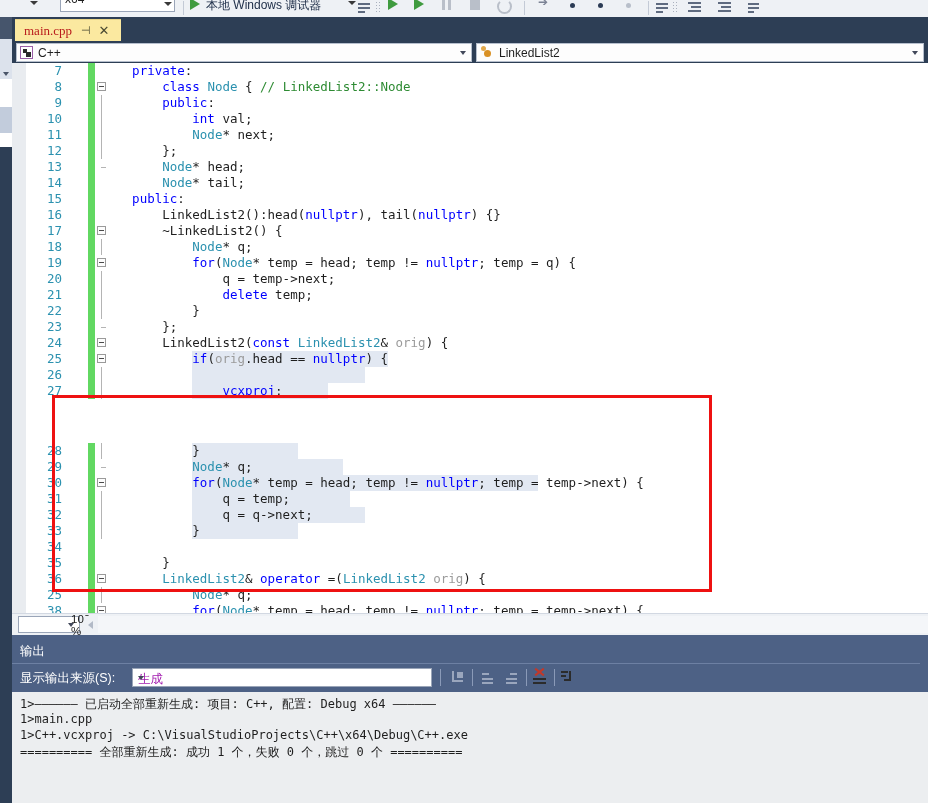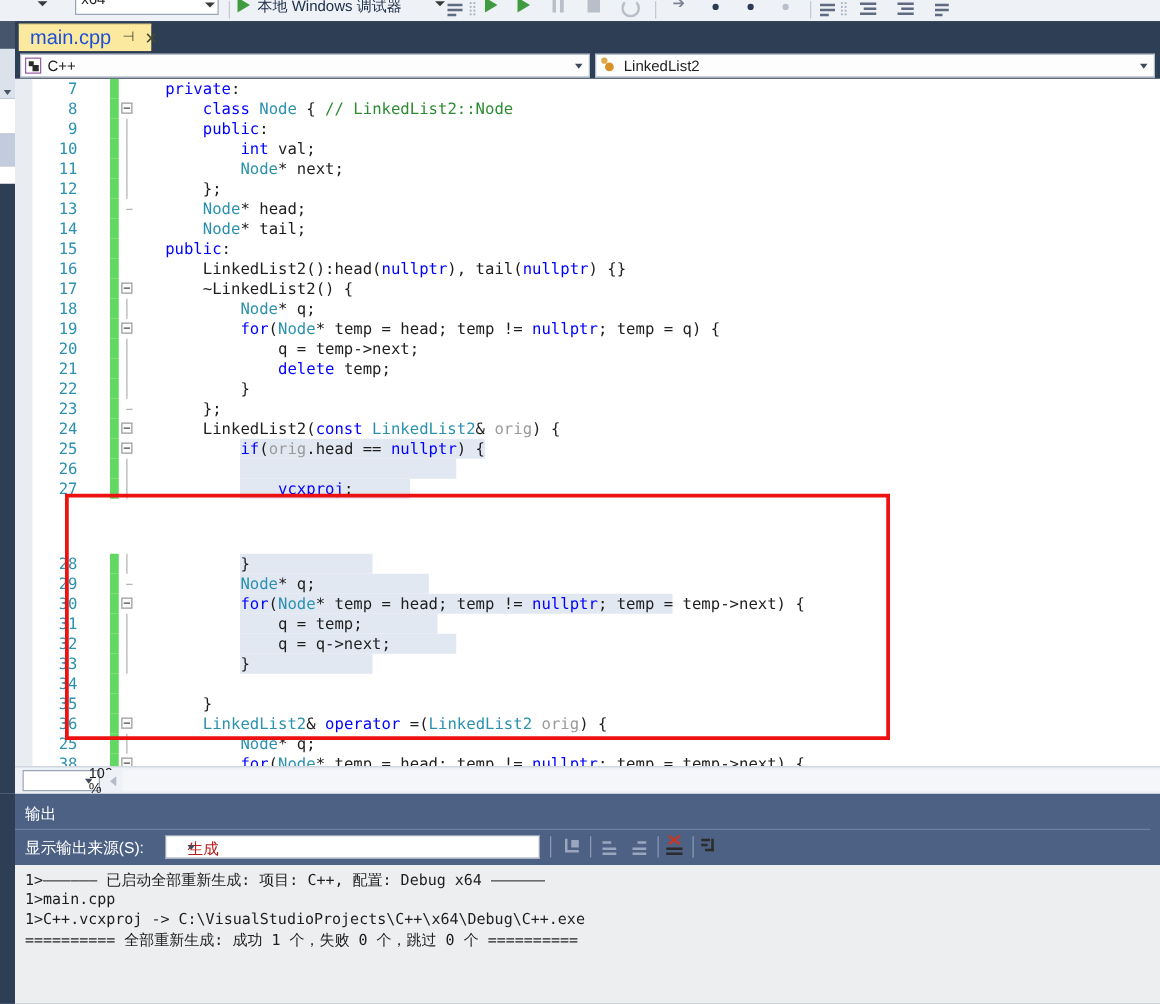--- a/index.html
+++ b/index.html
@@ -49,21 +49,21 @@
   .ld-caret{position:absolute;left:3px;top:55px;width:0;height:0;
             border-left:3px solid transparent;border-right:3px solid transparent;
             border-top:4px solid #4a5568;}
 
   
   .edwin{position:absolute;left:12px;top:17px;width:916px;height:618px;background:#2d3e55;}
   .tabstrip{position:absolute;left:0;top:0;width:916px;height:24px;background:#2d3e55;}
   .tab{position:absolute;left:3px;top:2px;height:22px;background:#fbe9a0;
        display:flex;align-items:center;padding:0 7px 0 9px;box-sizing:border-box;
        border-top:1px solid #e8d488;}
-  .tab .name{font-size:16px;color:#1d4ed8;font-family:Liberation Sans, sans-serif;}
+  .tab .name{font-size:13px;color:#b91c1c;font-family:Liberation Serif, serif;}
   .tab .pin{margin-left:9px;font-size:11px;color:#4a4a32;line-height:1;}
   .tab .cls{margin-left:8px;font-size:13px;color:#4a4a32;line-height:1;}
 
   .navbar{position:absolute;left:0;top:24px;width:916px;height:22px;background:#2d3e55;}
   .nav-box{position:absolute;top:2px;height:19px;background:#fdfdfd;border:1px solid #b6bfcd;
            box-sizing:border-box;display:flex;align-items:center;}
   .nav-box .lbl{font-size:12px;color:#1e1e1e;margin-left:5px;
                 font-family:"Liberation Sans",sans-serif;white-space:nowrap;}
   .nav-box .dd{position:absolute;right:5px;top:7px;width:0;height:0;
                border-left:3px solid transparent;border-right:3px solid transparent;
@@ -122,21 +122,21 @@
   .out-left{position:absolute;left:0;top:0;width:12px;height:168px;background:#2d3e55;}
   .out-title{position:absolute;left:12px;top:6px;width:916px;height:22px;}
   .out-title .t{position:absolute;left:8px;top:2px;font-size:12.5px;color:#ffffff;
      font-family:"Liberation Sans",sans-serif;}
   .out-rule{position:absolute;left:12px;top:28px;width:908px;height:1px;background:#6d80a3;}
   .out-tb{position:absolute;left:12px;top:30px;width:916px;height:26px;}
   .out-tb .lbl{position:absolute;left:8px;top:5px;font-size:12.5px;color:#ffffff;
                font-family:"Liberation Sans",sans-serif;}
   .out-combo{position:absolute;left:120px;top:3px;width:300px;height:19px;background:#fff;
              border:1px solid #9aa5b8;box-sizing:border-box;}
-  .out-combo span{position:absolute;left:17px;top:2px;font-size:12.5px;color:#b91c1c;
+  .out-combo span{position:absolute;left:5px;top:2px;font-size:12.5px;color:#a21caf;
                   font-family:"Liberation Sans",sans-serif;}
   .out-combo .dd{position:absolute;right:5px;top:7px;width:0;height:0;
      border-left:3px solid transparent;border-right:3px solid transparent;border-top:4px solid #42485a;}
   .obar{position:absolute;top:4px;width:1px;height:17px;background:#8a9ab8;}
   .oicon{position:absolute;top:4px;width:18px;height:17px;}
   .ogo i{position:absolute;background:#9aa6bd;}
   .oclear i{position:absolute;background:#2b2b2b;}
   .owrap i{position:absolute;background:#2b2b2b;}
 
   .outbody{position:absolute;left:12px;top:57px;width:916px;height:111px;background:#eceef0;}

